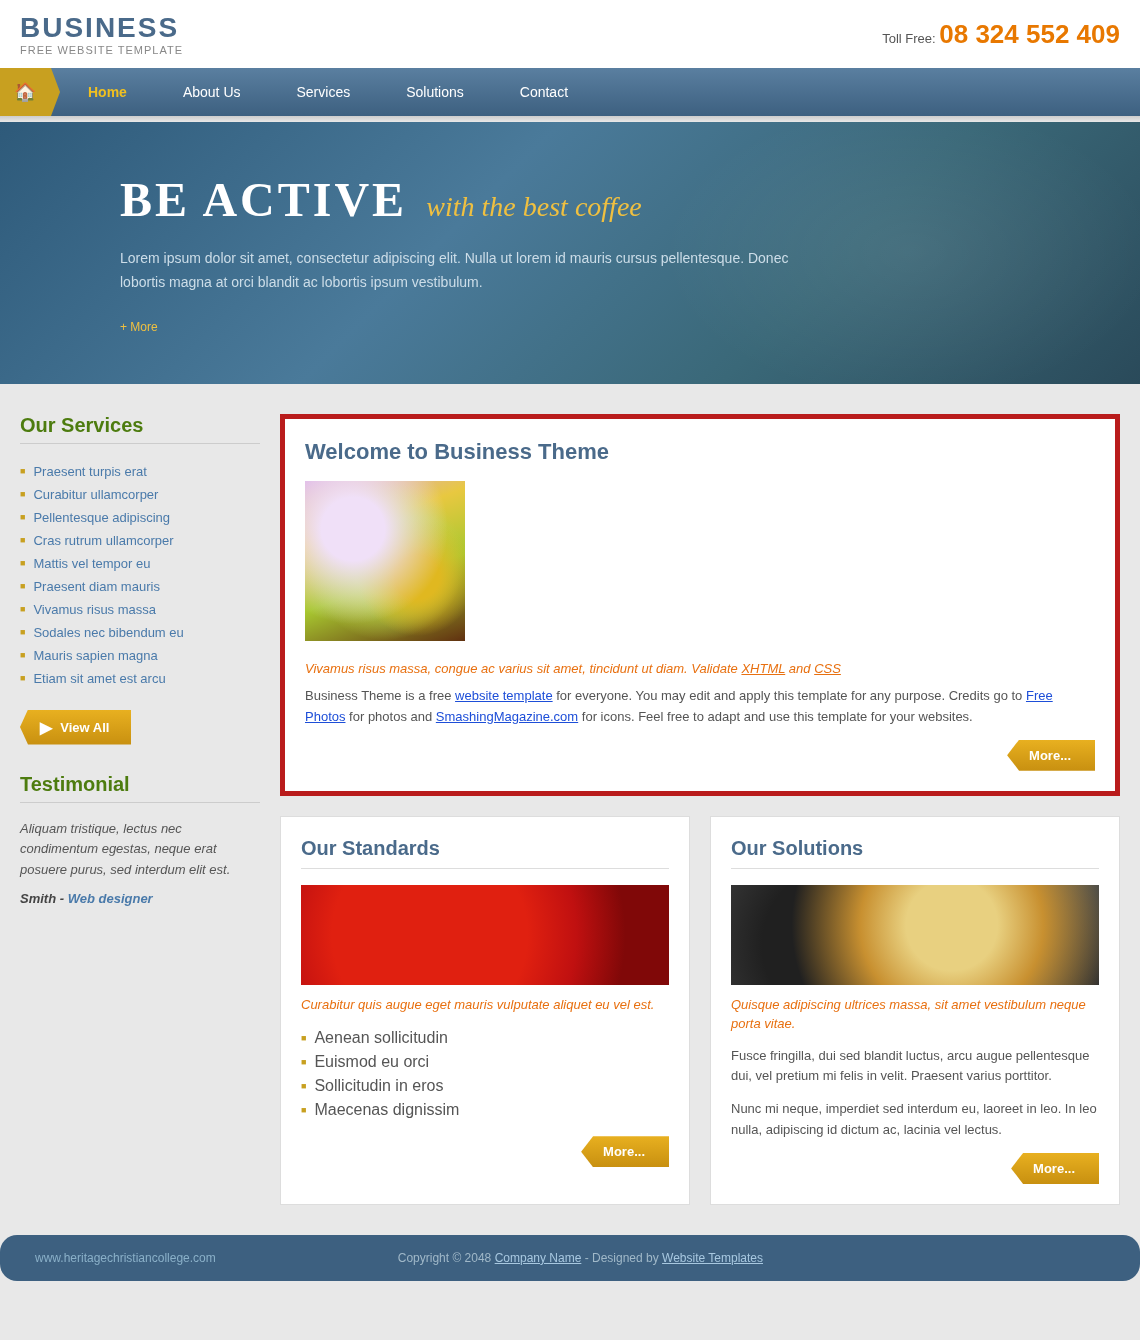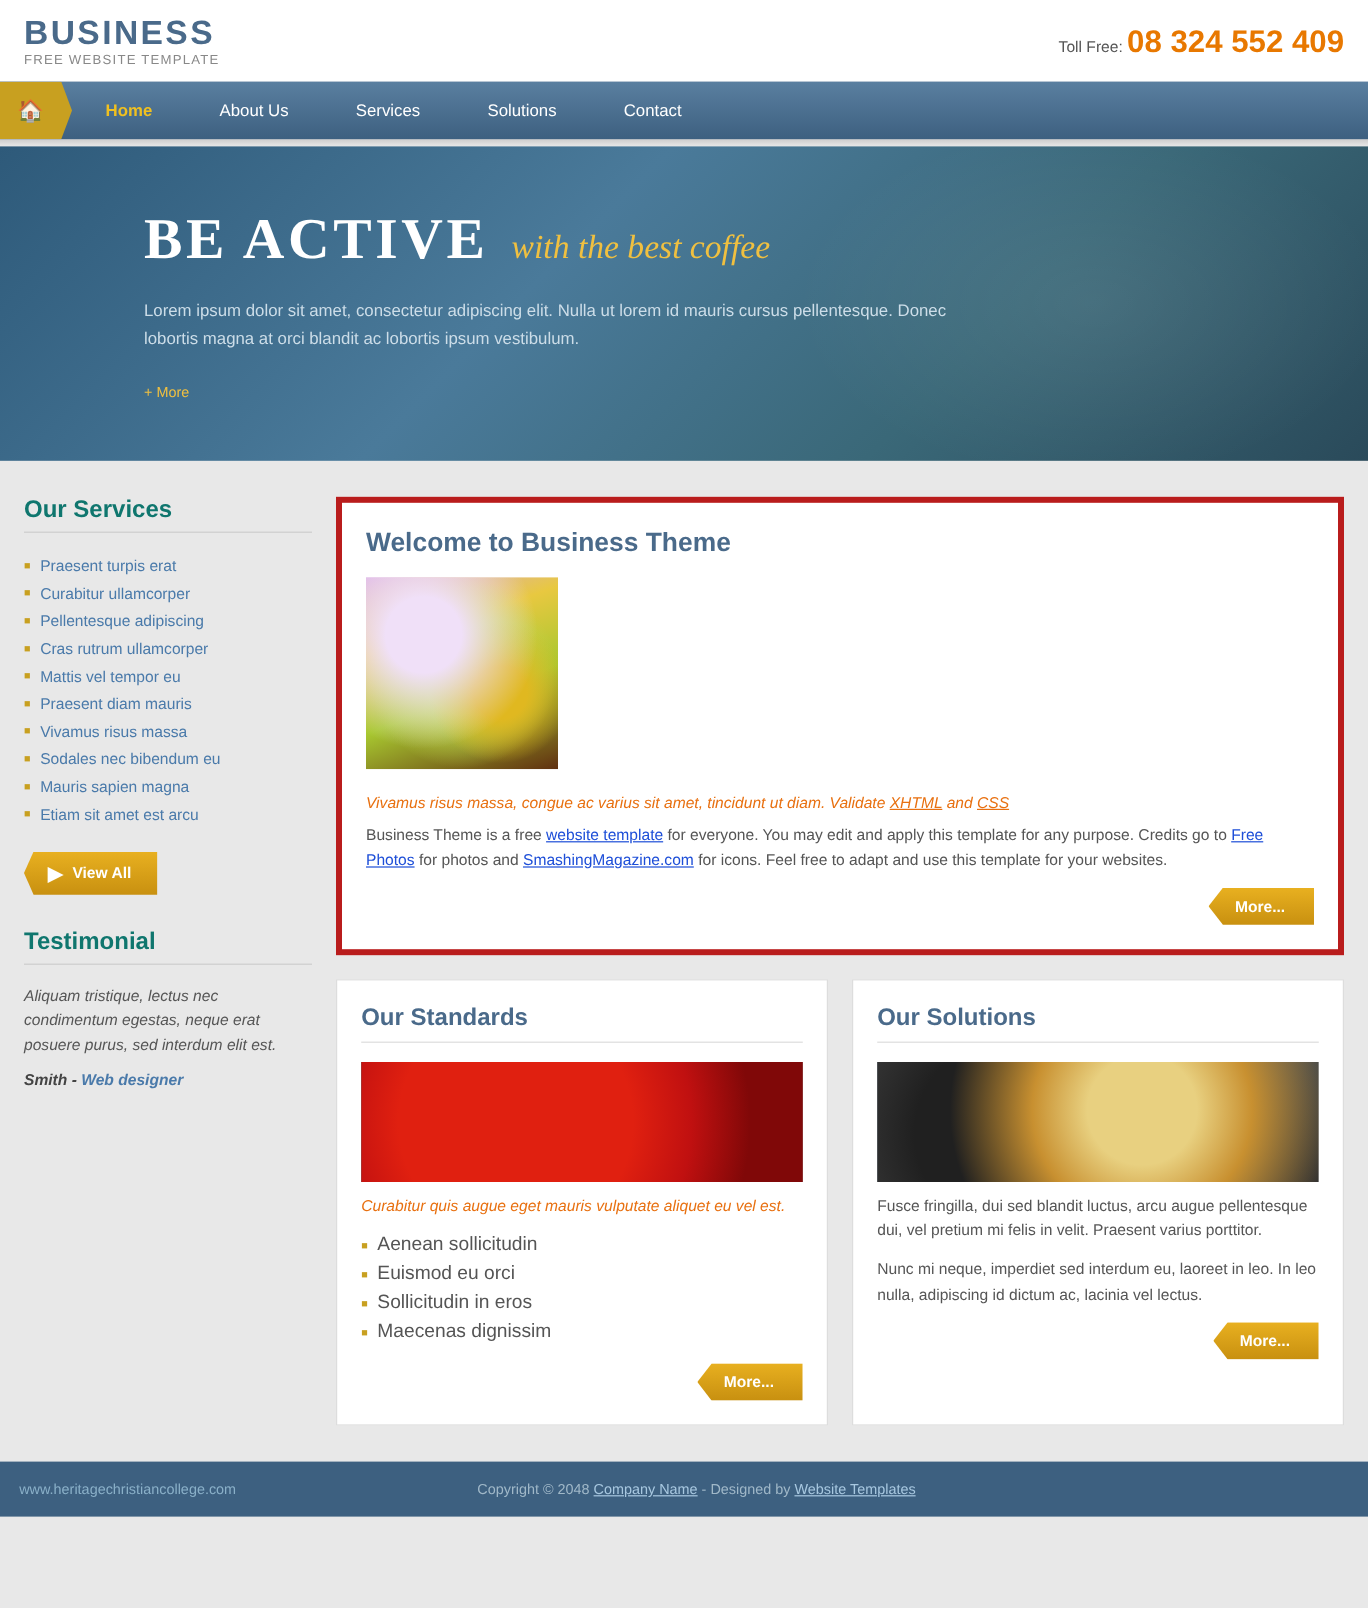--- a/index.html
+++ b/index.html
@@ -31,21 +31,21 @@
     #hero-title-sub { font-size: 28px; color: #f0c040; font-style: italic; margin-left: 16px; }
     #hero-title-line { margin-bottom: 20px; font-family: Liberation Serif, serif; }
     #hero-desc { font-size: 14px; color: #ccdde8; line-height: 1.7; max-width: 700px; margin-bottom: 24px; }
     #hero-more { color: #f0c040; font-size: 12px; font-weight: normal; cursor: pointer; }
 
     
     #main { background: #e8e8e8; padding: 30px 20px; display: flex; gap: 20px; }
 
     
     #sidebar { width: 240px; flex-shrink: 0; }
-    .sidebar-section-title { font-size: 20px; color: #0f766e; font-weight: bold; margin-bottom: 16px; border-bottom: 1px solid #ccc; padding-bottom: 6px; }
+    .sidebar-section-title { font-size: 20px; color: #4d7c0f; font-weight: bold; margin-bottom: 16px; border-bottom: 1px solid #ccc; padding-bottom: 6px; }
     .service-list { list-style: none; margin-bottom: 20px; }
     .service-list li { padding: 4px 0; font-size: 13px; color: #555; display: flex; align-items: center; gap: 8px; }
     .service-list li::before { content: '■'; color: #c8a020; font-size: 9px; flex-shrink: 0; }
     .service-list li a { color: #4a7aaa; text-decoration: none; }
 
     .btn-yellow { background: linear-gradient(to bottom, #e8b020, #c89010); color: #fff; border: none; padding: 8px 22px; font-size: 13px; font-weight: bold; cursor: pointer; display: inline-flex; align-items: center; gap: 8px; clip-path: polygon(8px 0%, 100% 0%, 100% 100%, 8px 100%, 0% 50%); padding-left: 20px; }
     .btn-yellow span.arrow { font-size: 16px; color: #fff; }
 
     #testimonial-section { margin-top: 28px; }
     #testimonial-text { font-style: italic; color: #555; font-size: 13px; line-height: 1.6; margin-bottom: 10px; }
@@ -91,21 +91,21 @@
       linear-gradient(135deg, #304050 0%, #506070 50%, #303030 100%); }
 
     .section-italic { font-style: italic; color: #e87010; font-size: 13px; margin-bottom: 12px; line-height: 1.5; }
     .section-list { list-style: none; margin-bottom: 14px; }
     .section-list li { padding: 3px 0; font-size: 16px; color: #555; display: flex; align-items: center; gap: 8px; }
     .section-list li::before { content: '■'; color: #c8a020; font-size: 9px; flex-shrink: 0; }
     .section-body { font-size: 13px; color: #555; line-height: 1.6; margin-bottom: 12px; }
     .section-more { text-align: right; }
 
     
-    #footer { background: #3d6080; padding: 16px 16px; display: flex; align-items: center; justify-content: space-between; }
+    #footer { background: #3d6080; padding: 16px 35px; display: flex; align-items: center; justify-content: space-between; border-radius: 17px; }
     #footer-url { color: #8ab0c8; font-size: 12px; text-decoration: none; }
     #footer-copy { color: #a0b8c8; font-size: 12px; text-align: center; flex: 1; }
     #footer-copy a { color: #a8c8e0; }
     #footer-spacer { width: 160px; }
   </style>
 </head>
 <body>
 
 <div id="header">
   <div id="site-title-block">
@@ -229,20 +229,21 @@
         <div class="section-more">
           <button class="btn-more">More...</button>
         </div>
       </div>
 
       <div class="bottom-section">
         <div class="bottom-section-title">Our Solutions</div>
         <div class="solutions-img">
           <div class="solutions-img-inner"></div>
         </div>
+        <p class="section-italic">Quisque adipiscing ultrices massa, sit amet vestibulum neque porta vitae.</p>
         <p class="section-body">Fusce fringilla, dui sed blandit luctus, arcu augue pellentesque dui, vel pretium mi felis in velit. Praesent varius porttitor.</p>
         <p class="section-body">Nunc mi neque, imperdiet sed interdum eu, laoreet in leo. In leo nulla, adipiscing id dictum ac, lacinia vel lectus.</p>
         <div class="section-more">
           <button class="btn-more">More...</button>
         </div>
       </div>
 
     </div>
   </div>
 </div>

